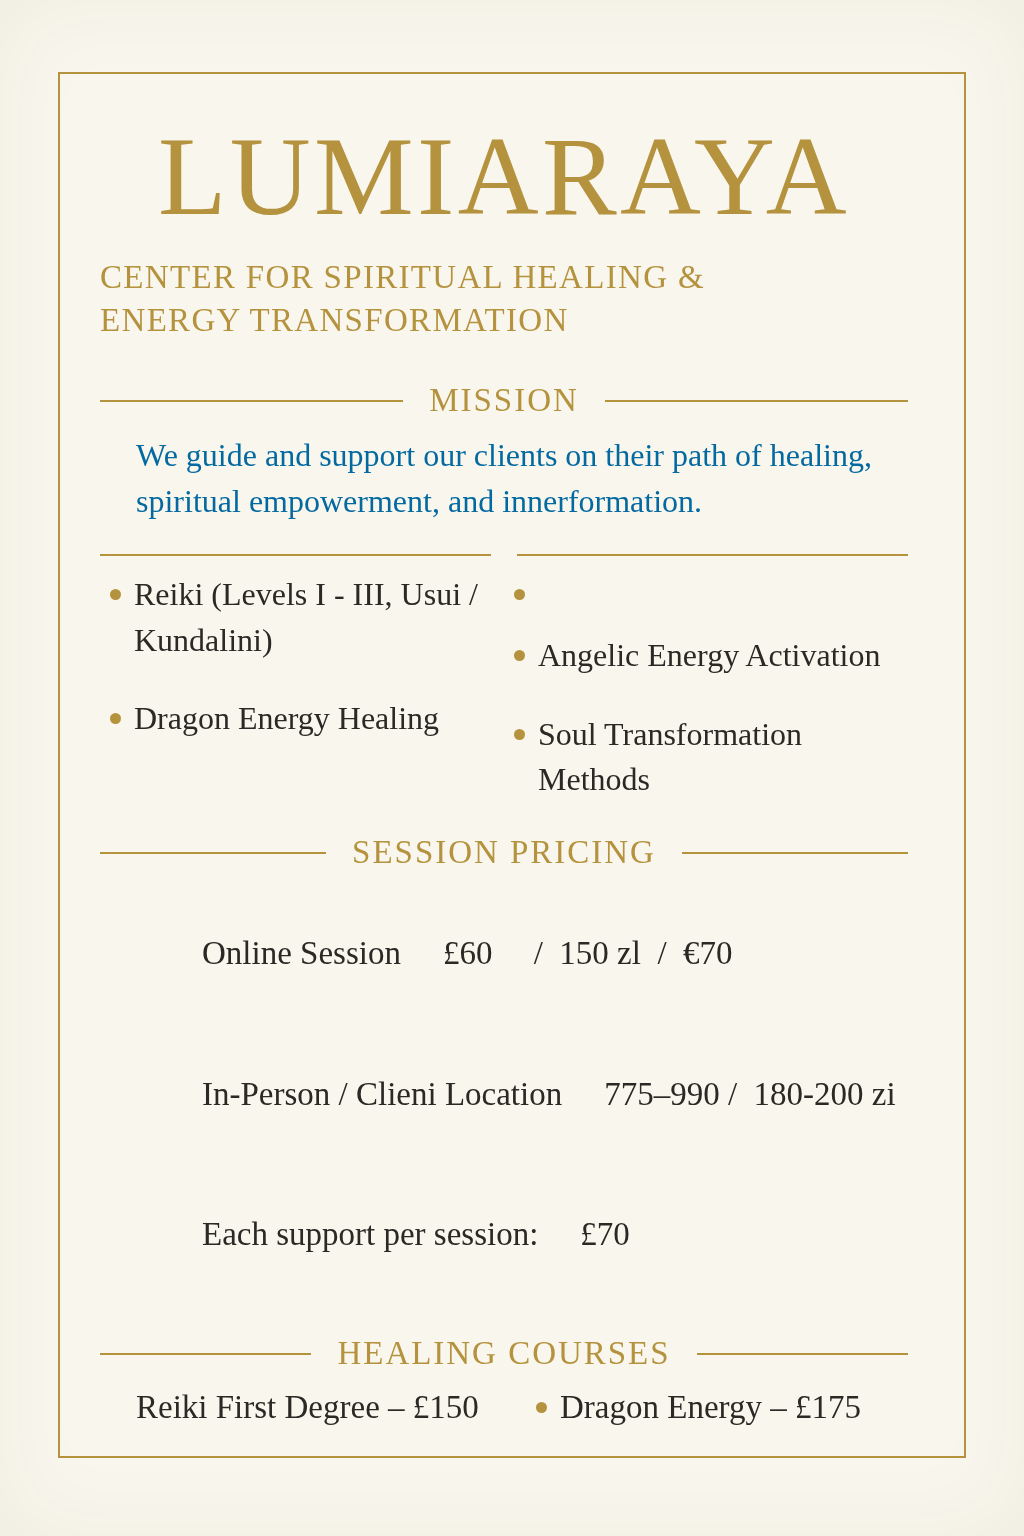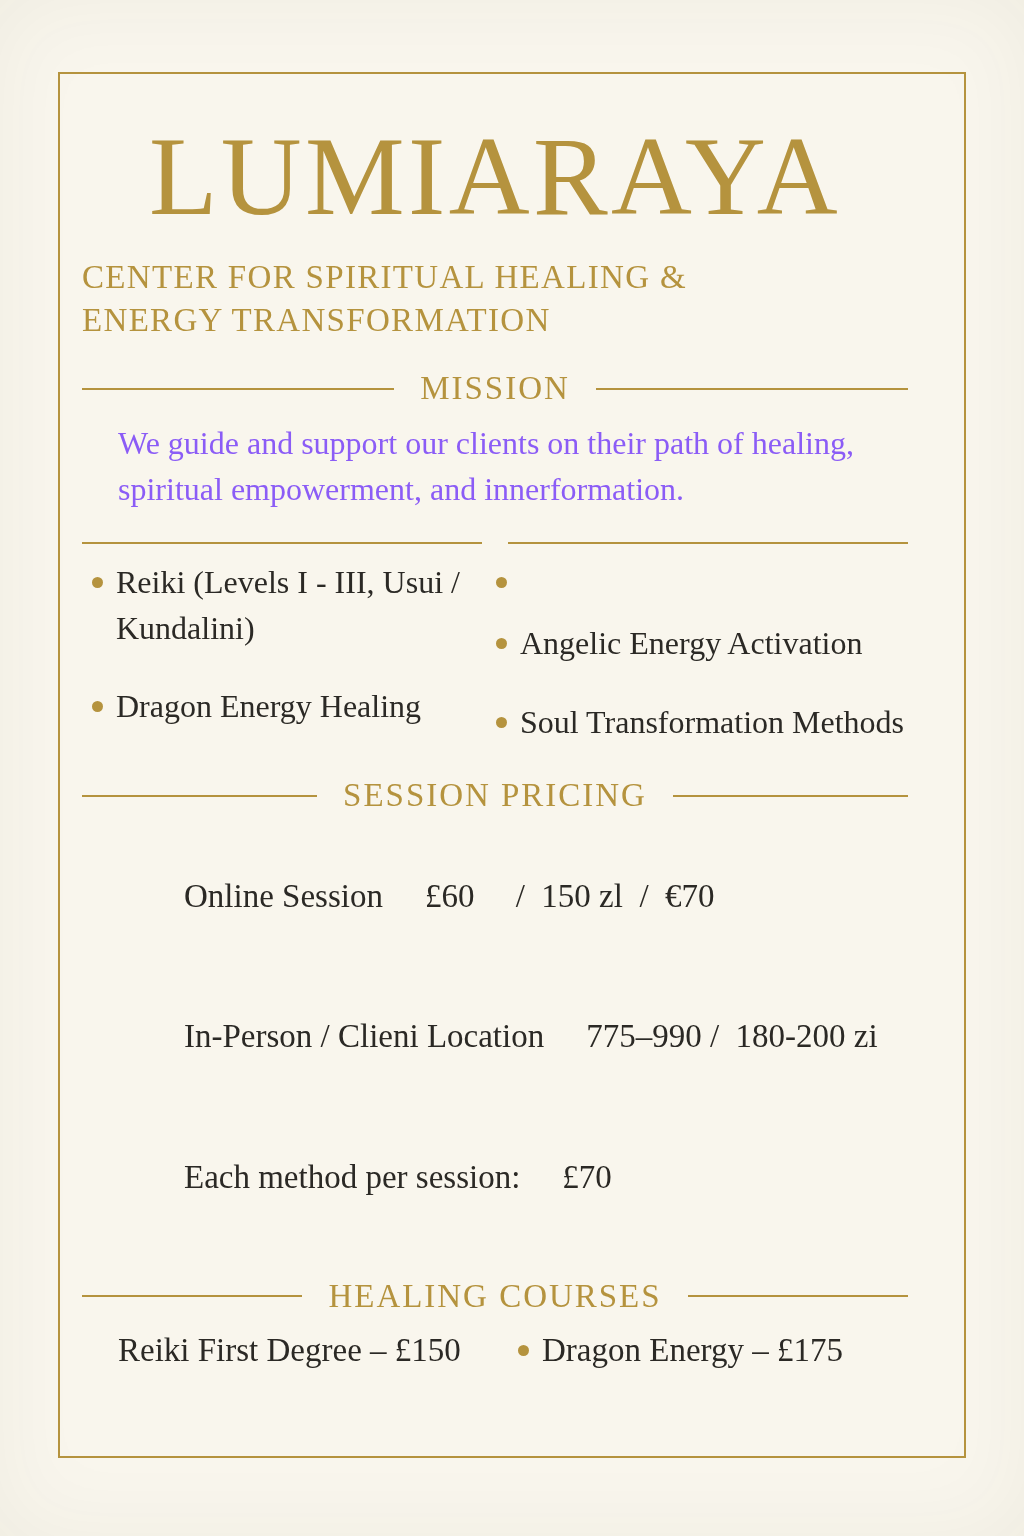--- a/index.html
+++ b/index.html
@@ -16,21 +16,21 @@
   }
   .border-frame {
     position: absolute;
     left: 58px; top: 72px; right: 58px; bottom: 78px;
     border: 2px solid #b5933e;
     pointer-events: none;
   }
   .content {
     position: absolute;
     left: 58px; top: 72px; right: 58px; bottom: 78px;
-    padding: 46px 58px 0 24px;
+    padding: 46px 58px 0 42px;
   }
   .title {
     text-align: center;
     color: #b5933e;
     font-size: 112px;
     line-height: 1.04;
     font-weight: 400;
     letter-spacing: 0.03em;
     white-space: nowrap;
   }
@@ -41,32 +41,32 @@
     font-size: 33px;
     line-height: 1.3;
     letter-spacing: 0.04em;
   }
   .section-header {
     display: flex;
     align-items: center;
     margin-top: 30px;
     gap: 26px;
   }
-  .section-header.first { margin-top: 28px; justify-content: space-between; }
+  .section-header.first { margin-top: 40px; justify-content: space-between; }
   .rule { flex: 1; height: 2px; background: #b5933e; }
   .sh-text {
     color: #b5933e;
     font-size: 33px;
     letter-spacing: 0.06em;
     white-space: nowrap;
   }
   .body-text {
     font-size: 32px;
     line-height: 1.42;
-    color: #8b5cf6;
+    color: #0369a1;
   }
   .mission-text { margin: 14px 0 0 36px; max-width: 760px; }
   .offer-grid {
     margin: 16px 0 0 10px;
     display: grid;
     grid-template-columns: 400px 1fr;
     column-gap: 4px;
   }
   .offer-col { display: flex; flex-direction: column; gap: 31px; }
   .offer-item {
@@ -157,21 +157,21 @@
       <span class="rule"></span>
     </div>
     <div class="price-block">
       <div class="price-row">
         <span class="price-label">Online Session</span><span class="price-value">£60     /  150 zl  /  €70</span>
       </div>
       <div class="price-row">
         <span class="price-label">In-Person / Clieni Location</span><span class="price-value">775–990 /  180-200 zi</span>
       </div>
       <div class="price-row">
-        <span class="price-label">Each method per session:</span><span class="price-value">£70</span>
+        <span class="price-label">Each support per session:</span><span class="price-value">£70</span>
       </div>
     </div>
 
     <div class="section-header">
       <span class="rule"></span>
       <span class="sh-text">HEALING COURSES</span>
       <span class="rule"></span>
     </div>
     <div class="training-grid">
       <div class="training-item">

